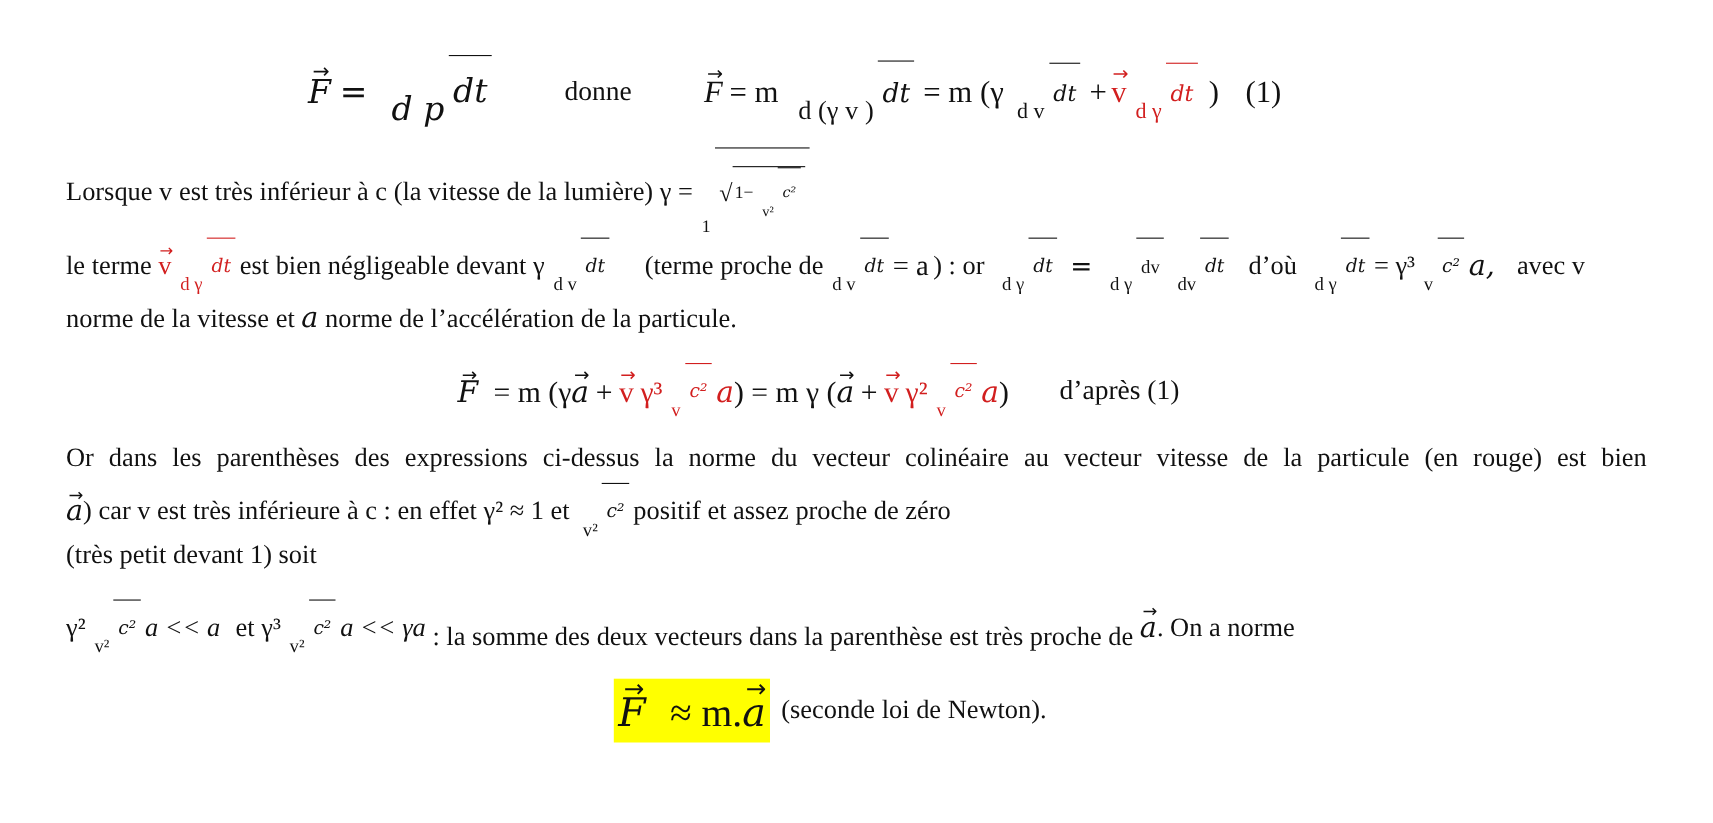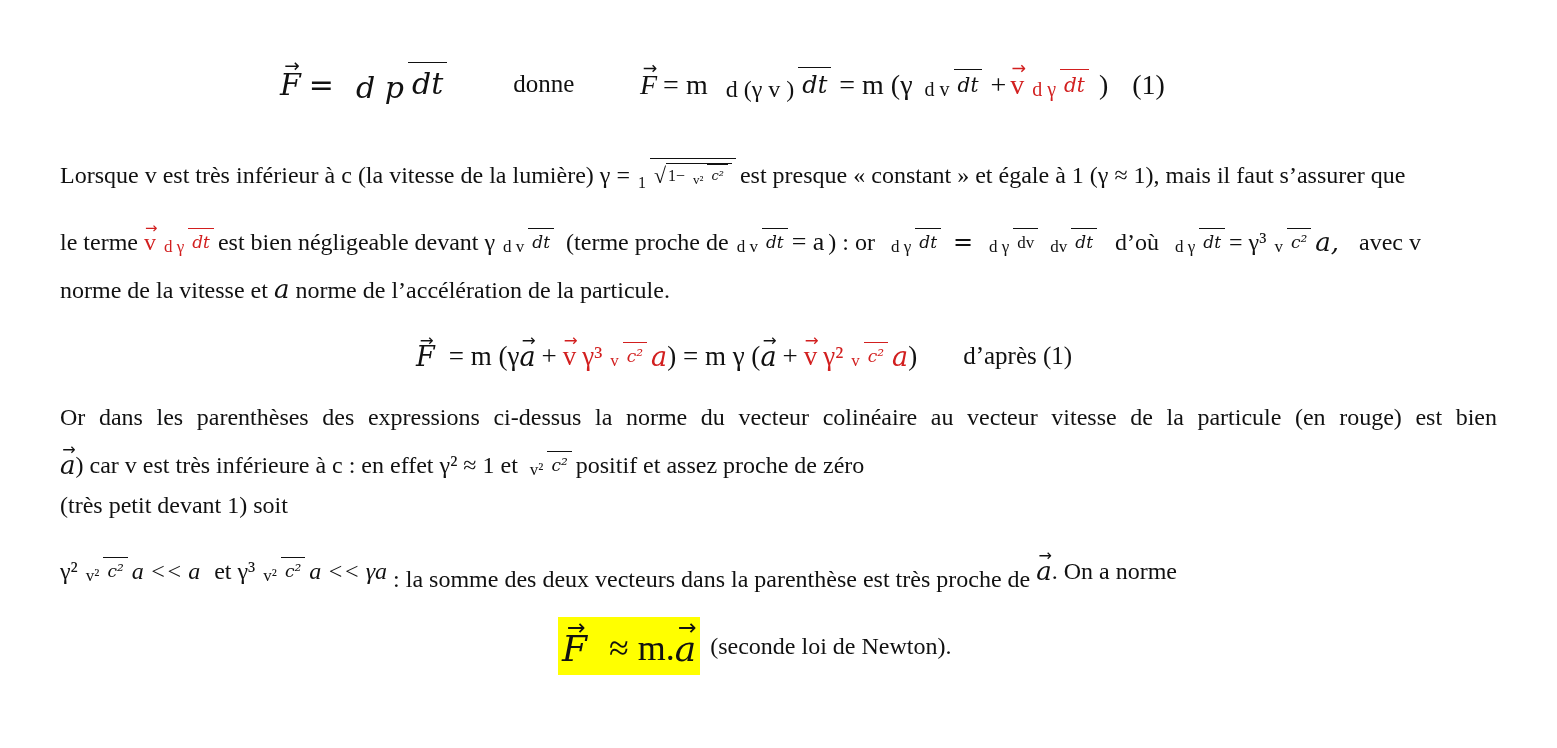--- a/index.html
+++ b/index.html
@@ -7,21 +7,21 @@
          font-family:"Liberation Serif", serif; color:#111; font-size:24px; }
   .abs { position:absolute; white-space:nowrap; }
   .red { color:#d21f1f; }
   .it { font-style:italic; }
   .mi { font-family:"DejaVu Serif", serif; font-style:italic; }
   .vec { position:relative; display:inline-block; }
   .vec::before { content:"\2192"; position:absolute; left:50%; transform:translateX(-40%);
                  top:-0.62em; font-size:0.62em; font-style:normal; font-family:"DejaVu Sans",sans-serif; }
   .frac { display:inline-flex; flex-direction:row; align-items:flex-end; vertical-align:middle; margin:0 4px; }
   .frac .num { padding:0 4px; line-height:1.15; }
-  .frac .den { padding:4px 4px; border-top:1.6px solid currentColor; line-height:1.15; }
+  .frac .den { padding:16px 4px; border-top:1.6px solid currentColor; line-height:1.15; }
   .sm { font-size:17px; }
   .xs { font-size:13px; }
   .line { left:60px; right:60px; text-align:justify; }
   .hl { background:#ffff00; padding:2px 4px; }
   .sqrt { display:inline-flex; align-items:center; }
   .sqrt .rad { border-top:1.4px solid #111; padding-left:2px; }
 </style>
 </head>
 <body>
 
@@ -65,36 +65,35 @@
       <span style="font-size:22px;">√</span>
       <span class="rad" style="display:inline-flex;align-items:center;">
         <span>1−</span>
         <span class="frac xs">
           <span class="num">v²</span>
           <span class="den mi">c²</span>
         </span>
       </span>
     </span>
   </span>
-  <span>est presque « constant » et égale à 1 (γ ≈ 1), mais il faut s’assurer que</span>
 </div>
 
 <div class="abs" style="left:60px;top:214px;height:56px;display:flex;align-items:center;">
   <span style="margin-right:6px;">le terme</span>
   <span class="red vec">v</span>
   <span class="frac red sm">
     <span class="num">d γ</span>
     <span class="den mi">dt</span>
   </span>
   <span>est bien négligeable devant γ</span>
   <span class="frac sm">
     <span class="num">d v</span>
     <span class="den mi">dt</span>
   </span>
-  <span style="margin-left:8px;">(terme proche de</span>
+  <span style="margin-left:28px;">(terme proche de</span>
   <span class="frac sm">
     <span class="num">d v</span>
     <span class="den mi">dt</span>
   </span>
   <span style="font-size:26px;">= a</span>
   <span style="margin-left:4px;">) : or</span>
   <span class="frac sm" style="margin-left:12px;">
     <span class="num">d γ</span>
     <span class="den mi">dt</span>
   </span>

